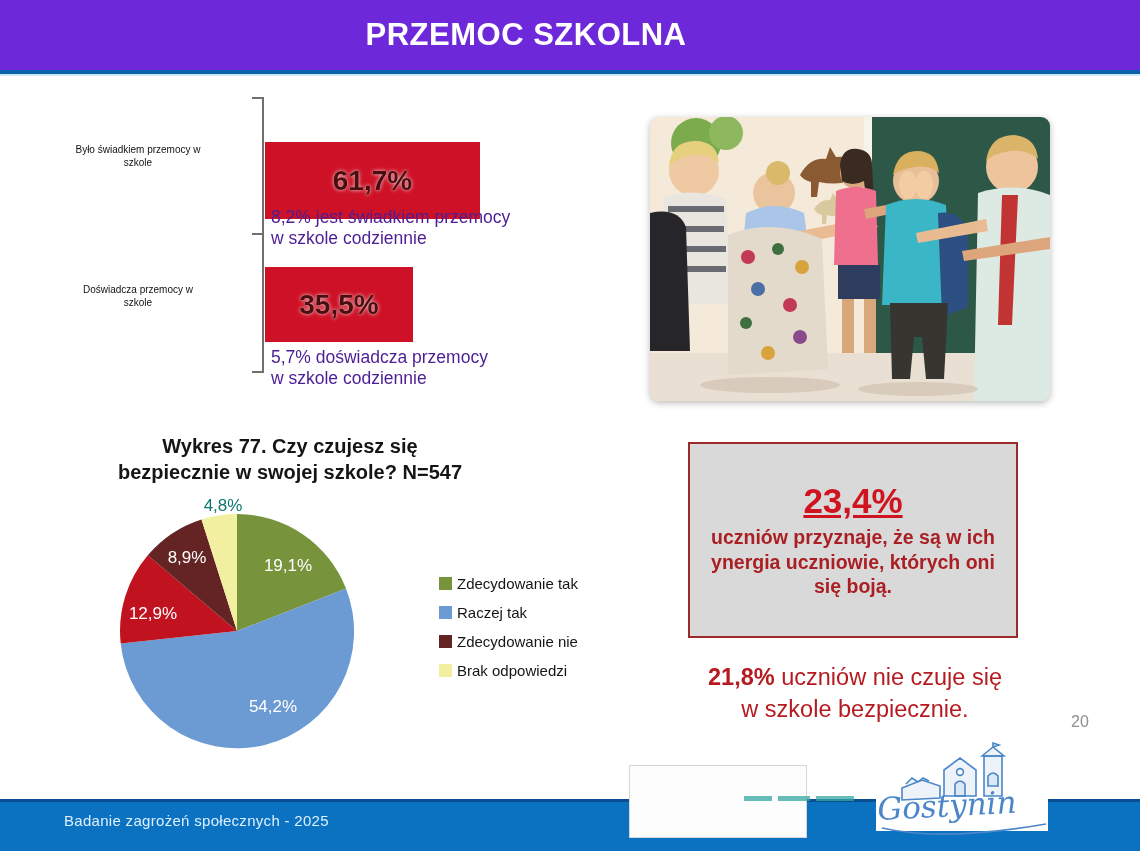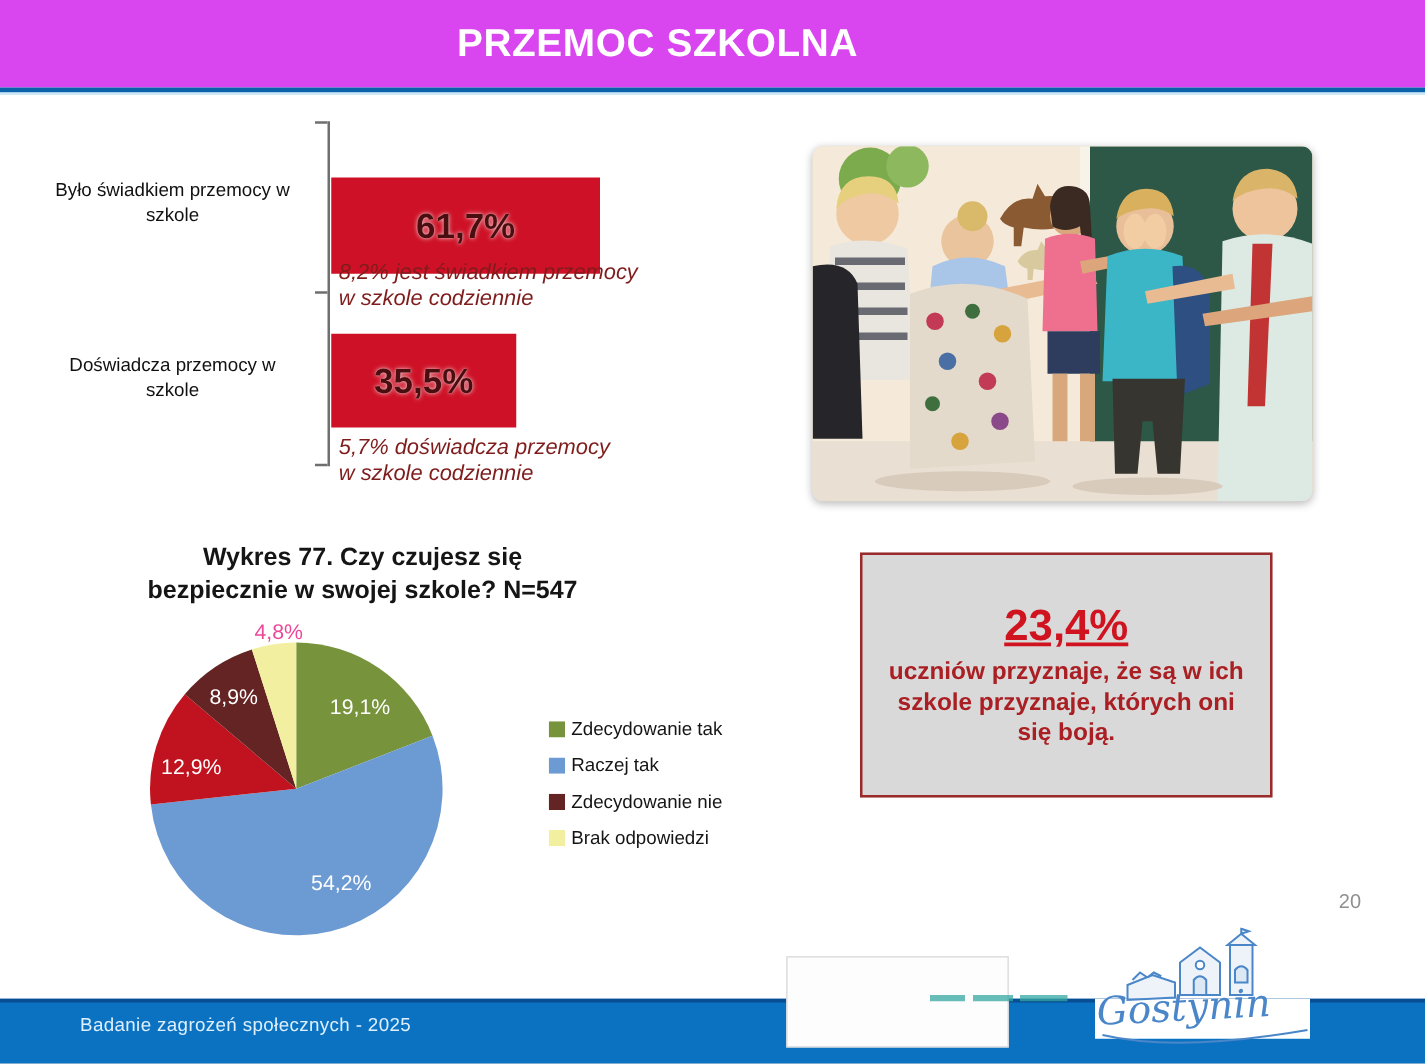--- a/index.html
+++ b/index.html
@@ -1,56 +1,56 @@
 <!DOCTYPE html>
 <html><head>
 <meta charset="utf-8">
 <style>
   * { margin:0; padding:0; box-sizing:border-box; }
   body { background:#888; font-family:"Liberation Sans", sans-serif; }
   .slide{ position:relative; width:1140px; height:851px; background:#fff; overflow:hidden; margin:0 auto; }
 
   
-  .header{ position:absolute; left:0; top:0; width:100%; height:70px; background:#d946ef;
+  .header{ position:absolute; left:0; top:0; width:100%; height:70px; background:#6d28d9;
            display:flex; align-items:center; justify-content:center; }
   .header-edge{ position:absolute; left:0; top:70px; width:100%; height:4px; background:#0a62ab; }
   .header-edge2{ position:absolute; left:0; top:74px; width:100%; height:2px; background:#cde9f7; }
   .title{ color:#fff; font-size:31px; font-weight:bold; letter-spacing:.5px; padding-right:88px; }
 
   
   .axis-line{ position:absolute; left:262px; top:97px; width:2px; height:276px; background:#6f6f6f; }
   .tick{ position:absolute; left:252px; width:10px; height:2px; background:#6f6f6f; }
   .tick.t1{ top:97px; } .tick.t2{ top:233px; } .tick.t3{ top:371px; }
 
   .bar{ position:absolute; left:265px; background:#ce1126; display:flex; align-items:center; justify-content:center; }
   .bar1{ top:142px; width:215px; height:77px; }
   .bar2{ top:267px; width:148px; height:75px; }
   .bar-value{ color:#4a0d10; font-size:28px; font-weight:bold;
               text-shadow:0 0 4px rgba(255,255,255,.75), 0 0 1px rgba(255,255,255,.6); }
 
   .cat-label{ position:absolute; left:18px; width:240px; text-align:center; color:#111;
-              font-size:15px; line-height:1.3; white-space:pre-line; }
+              font-size:10px; line-height:1.3; white-space:pre-line; }
   .cat1{ top:143px; } .cat2{ top:283px; }
 
-  .bar-annot{ position:absolute; left:271px; width:290px; color:#7f1d1d; font-size:17.5px;
-              line-height:1.22; white-space:pre-line;font-style:italic; }
+  .bar-annot{ position:absolute; left:271px; width:290px; color:#4c1d95; font-size:17.5px;
+              line-height:1.22; white-space:pre-line; }
   .an1{ top:207px; } .an2{ top:347px; }
 
   
   .photo{ position:absolute; left:650px; top:117px; width:400px; height:284px; border-radius:9px;
           overflow:hidden; box-shadow:0 2px 7px rgba(0,0,0,.28); background:#f0e2cf; }
 
   
   .pie-title{ position:absolute; left:88px; top:433px; width:404px; text-align:center;
               font-size:20px; font-weight:bold; color:#151515; line-height:1.3; white-space:pre-line; }
   .pie-wrap{ position:absolute; left:117px; top:511px; width:240px; height:240px; }
   .pie-label{ position:absolute; transform:translate(-50%,-50%); color:#fff; font-size:17px; }
   .pl-green{ left:288px; top:566px; } .pl-blue{ left:273px; top:707px; }
   .pl-red{ left:153px; top:614px; } .pl-maroon{ left:187px; top:558px; }
-  .pl-yellow{ left:223px; top:506px; color:#ec4899; }
+  .pl-yellow{ left:223px; top:506px; color:#0f766e; }
 
   .legend{ position:absolute; left:423px; top:569px; }
   .legend-item{ display:flex; align-items:center; height:29px; gap:5px;padding-left:16px; }
   .legend-item span{ font-size:15px; color:#151515; }
 
   
   .callout{ position:absolute; left:688px; top:442px; width:330px; height:196px; background:#d9d9d9;
             border:2px solid #9c2a2a; display:flex; flex-direction:column; align-items:center;
             justify-content:center; text-align:center; padding:0 12px; }
   .callout-stat{ color:#cf1420; font-size:35px; font-weight:bold; text-decoration:underline; margin-bottom:4px; }
@@ -222,24 +222,26 @@
       <svg width="13" height="13">
           <rect width="13" height="13" fill="#f2f0a0"></rect>
         </svg>
       <span>Brak odpowiedzi</span>
     </div>
   </div>
 
   <div class="callout">
     <div class="callout-stat">23,4%</div>
     <div class="callout-text">uczniów przyznaje, że są w ich
-szkole przyznaje, których oni
+ynergia uczniowie, których oni
 się boją.</div>
   </div>
 
+  <div class="bottom-stat"><b>21,8%</b><span class="rest"> uczniów nie czuje się
+w szkole bezpiecznie.</span></div>
 
   <div class="page-num">20</div>
 
   <div class="footer-bar"></div>
   <div class="footer-text">Badanie zagrożeń społecznych - 2025</div>
 
   <div class="synergia-box">
     <div class="synergia-inner">
       <div class="synergia-tagline"></div>
     </div>

